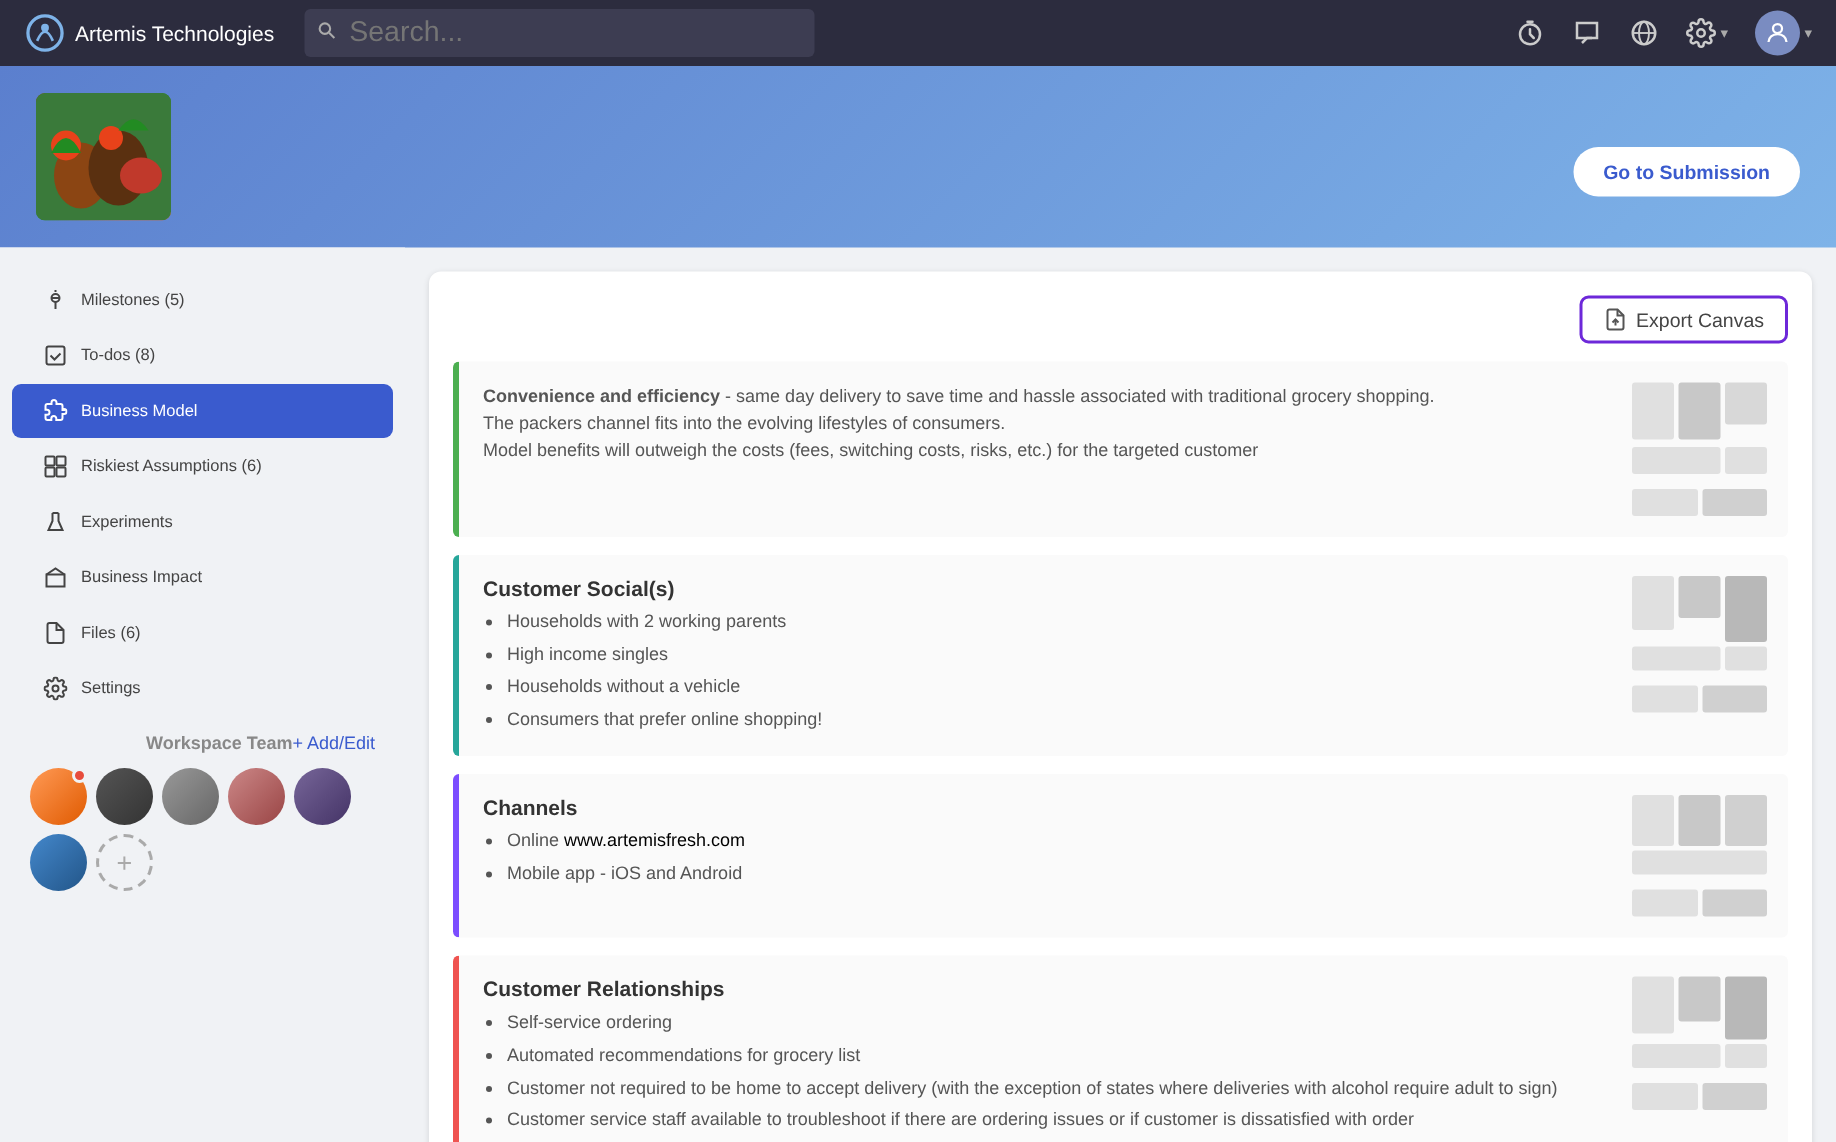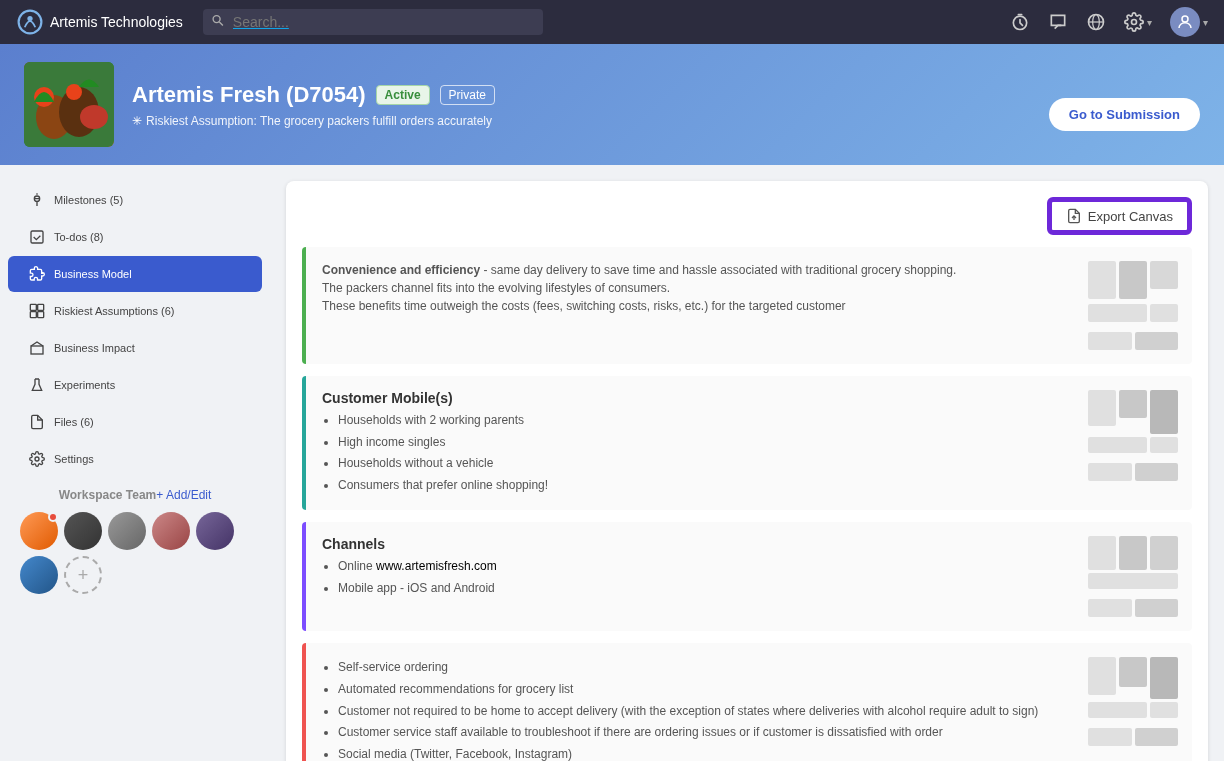--- a/index.html
+++ b/index.html
@@ -8,21 +8,21 @@
     
     .topnav {
       display: flex; align-items: center; background: #2c2c3e; color: #ccc;
       height: 44px; padding: 0 16px; gap: 12px;
     }
     .topnav-logo { display: flex; align-items: center; gap: 6px; color: #fff; font-size: 14px; font-weight: 500; }
     .topnav-logo svg { width: 28px; height: 28px; }
     .topnav-search { flex: 1; max-width: 340px; margin-left: 8px; position: relative; }
     .topnav-search input {
       width: 100%; background: #3d3d52; border: none; border-radius: 4px;
-      color: #0ea5e9; padding: 5px 10px 5px 30px; font-size: 14px; outline: none; text-decoration: underline;
+      color: #0ea5e9; padding: 5px 10px 5px 30px; font-size: 19px; outline: none;
     }
     .topnav-search .search-icon-wrap {
       position: absolute; left: 8px; top: 50%; transform: translateY(-50%); color: #888;
     }
     .topnav-actions { margin-left: auto; display: flex; align-items: center; gap: 18px; color: #ccc; }
     .topnav-actions .icon-btn { cursor: pointer; display: flex; align-items: center; justify-content: center; }
     .topnav-actions .icon-btn svg { width: 20px; height: 20px; fill: #ccc; }
     .gear-btn { display: flex; align-items: center; gap: 3px; cursor: pointer; }
     .avatar-btn { display: flex; align-items: center; gap: 3px; cursor: pointer; }
     .avatar-circle { width: 30px; height: 30px; border-radius: 50%; background: #7a8cc1; display: flex; align-items: center; justify-content: center; color: #fff; font-size: 13px; }
@@ -69,21 +69,21 @@
     .sidebar-item {
       display: flex; align-items: center; gap: 8px; padding: 9px 20px;
       cursor: pointer; color: #444; border-radius: 4px; margin: 1px 8px;
       font-size: 11px;
     }
     .sidebar-item.active { background: #3a5bce; color: #fff; border-radius: 6px; text-align: right; }
     .sidebar-item .si-icon { width: 18px; height: 18px; display: flex; align-items: center; justify-content: center; flex-shrink: 0; }
     .sidebar-item .si-icon svg { width: 16px; height: 16px; }
 
     .workspace-section { padding: 10px 20px; }
-    .workspace-header { display: flex; align-items: center; justify-content: center; margin-bottom: 10px; }
+    .workspace-header { display: flex; align-items: center; justify-content: flex-end; margin-bottom: 10px; }
     .workspace-title { font-size: 12px; color: #888; font-weight: 600; }
     .workspace-add { font-size: 12px; color: #3a5bce; cursor: pointer; }
     .workspace-avatars { display: flex; flex-wrap: wrap; gap: 6px; }
     .w-avatar {
       width: 38px; height: 38px; border-radius: 50%; background: #bbb;
       overflow: hidden; display: flex; align-items: center; justify-content: center;
       font-size: 12px; color: #fff; flex-shrink: 0;
     }
     .w-avatar-add {
       width: 38px; height: 38px; border-radius: 50%; border: 2px dashed #aaa;
@@ -106,21 +106,21 @@
 
     
     .content-area { flex: 1; padding: 16px; overflow-y: auto; }
     .canvas-panel {
       background: #fff; border-radius: 8px; box-shadow: 0 1px 4px rgba(0,0,0,0.12);
       padding: 16px; min-height: 560px;
     }
     .canvas-toolbar { display: flex; justify-content: flex-end; margin-bottom: 12px; }
     .btn-export {
       display: flex; align-items: center; gap: 6px; background: #fff;
-      border: 5px solid #6d28d9; border-radius: 6px; padding: 6px 14px;
+      border: 2px solid #6d28d9; border-radius: 6px; padding: 6px 14px;
       font-size: 13px; cursor: pointer; color: #444;
     }
     .btn-export svg { width: 16px; height: 16px; }
 
     
     .canvas-card { border-left: 4px solid; border-radius: 4px; margin-bottom: 12px; padding: 14px 14px 14px 16px; display: flex; gap: 12px; background: #fafafa; }
     .canvas-card.green-border { border-color: #4caf50; }
     .canvas-card.teal-border { border-color: #26a69a; }
     .canvas-card.purple-border { border-color: #7c4dff; }
     .canvas-card.red-border { border-color: #ef5350; }
@@ -211,31 +211,20 @@
         <ellipse cx="30" cy="55" rx="18" ry="22" fill="#8B4513"></ellipse>
         <ellipse cx="55" cy="50" rx="20" ry="25" fill="#5a3010"></ellipse>
         <circle cx="20" cy="35" r="10" fill="#e8421a"></circle>
         <circle cx="50" cy="30" r="8" fill="#e8421a"></circle>
         <ellipse cx="70" cy="55" rx="14" ry="12" fill="#c0392b"></ellipse>
         <path d="M10 40 Q20 20 30 40" fill="#228B22"></path>
         <path d="M55 25 Q65 10 75 25" fill="#228B22"></path>
       </svg>
     </div>
   </div>
-  <div class="hero-info">
-    <div class="hero-title-row">
-      <h1 class="hero-title">Artemis Fresh (D7054)</h1>
-      <span class="badge-active">Active</span>
-      <span class="badge-private">Private</span>
-    </div>
-    <div class="hero-subtitle">
-      <span class="star-icon">✳</span>
-      <span>Riskiest Assumption: The grocery packers fulfill orders accurately</span>
-    </div>
-  </div>
   <div class="hero-cta">
     <button class="btn-submission">Go to Submission</button>
   </div>
 </header>
 
 <div class="main-layout">
 
   <aside class="sidebar">
 
     <div class="sidebar-item">
@@ -276,34 +265,34 @@
             <rect x="2" y="13" width="9" height="9" rx="1"></rect>
             <rect x="13" y="13" width="9" height="9" rx="1"></rect>
           </svg>
       </span>
       <span>Riskiest Assumptions (6)</span>
     </div>
 
     <div class="sidebar-item">
       <span class="si-icon">
         <svg viewBox="0 0 24 24" fill="none" stroke="currentColor" stroke-width="2">
+            <path d="M9 3h6M9 3v8l-4 9h14l-4-9V3"></path>
+          </svg>
+      </span>
+      <span>Experiments</span>
+    </div>
+
+    <div class="sidebar-item">
+      <span class="si-icon">
+        <svg viewBox="0 0 24 24" fill="none" stroke="currentColor" stroke-width="2">
             <rect x="3" y="9" width="18" height="12"></rect>
             <path d="M3 9l9-6 9 6"></path>
           </svg>
       </span>
       <span>Business Impact</span>
-    </div>
-
-    <div class="sidebar-item">
-      <span class="si-icon">
-        <svg viewBox="0 0 24 24" fill="none" stroke="currentColor" stroke-width="2">
-            <path d="M9 3h6M9 3v8l-4 9h14l-4-9V3"></path>
-          </svg>
-      </span>
-      <span>Experiments</span>
     </div>
 
     <div class="sidebar-item">
       <span class="si-icon">
         <svg viewBox="0 0 24 24" fill="none" stroke="currentColor" stroke-width="2">
             <path d="M13 2H6a2 2 0 00-2 2v16a2 2 0 002 2h12a2 2 0 002-2V9z"></path>
             <polyline points="13 2 13 9 20 9"></polyline>
           </svg>
       </span>
       <span>Files (6)</span>
@@ -363,41 +352,41 @@
           <span>Export Canvas</span>
         </button>
       </div>
 
       <div class="canvas-card green-border">
         <div class="canvas-card-body">
           <div class="canvas-card-text">
             <span class="canvas-card-subtitle">Convenience and efficiency</span>
             <span> - same day delivery to save time and hassle associated with traditional grocery shopping.</span><br>
             <span>The packers channel fits into the evolving lifestyles of consumers.</span><br>
-            <span>These benefits time outweigh the costs (fees, switching costs, risks, etc.) for the targeted customer</span>
+            <span>Model benefits will outweigh the costs (fees, switching costs, risks, etc.) for the targeted customer</span>
           </div>
         </div>
         <div class="canvas-card-graphic">
           <div class="graphic-grid">
             <div class="graphic-block gb-tall"></div>
             <div class="graphic-block gb-tall" style="background:#c8c8c8"></div>
             <div class="graphic-block gb-tall" style="background:#d8d8d8; height:28px"></div>
             <div class="graphic-block gb-wide" style="grid-column:span 2; height:18px; margin-top:2px"></div>
             <div class="graphic-block" style="height:18px; margin-top:2px"></div>
           </div>
           <div class="graphic-row" style="margin-top:6px">
             <div class="gr-block"></div>
             <div class="gr-block" style="background:#d0d0d0"></div>
           </div>
         </div>
       </div>
 
       <div class="canvas-card teal-border">
         <div class="canvas-card-body">
-          <div class="canvas-card-title">Customer Mobile(s)</div>
+          <div class="canvas-card-title">Customer Social(s)</div>
           <ul class="canvas-card-bullets">
             <li>Households with 2 working parents</li>
             <li>High income singles</li>
             <li>Households without a vehicle</li>
             <li>Consumers that prefer online shopping!</li>
           </ul>
         </div>
         <div class="canvas-card-graphic">
           <div class="graphic-grid">
             <div class="graphic-block" style="height:36px"></div>
@@ -430,20 +419,21 @@
           </div>
           <div class="graphic-row" style="margin-top:6px">
             <div class="gr-block"></div>
             <div class="gr-block" style="background:#d0d0d0"></div>
           </div>
         </div>
       </div>
 
       <div class="canvas-card red-border">
         <div class="canvas-card-body">
+          <div class="canvas-card-title">Customer Relationships</div>
           <ul class="canvas-card-bullets">
             <li>Self-service ordering</li>
             <li>Automated recommendations for grocery list</li>
             <li>Customer not required to be home to accept delivery (with the exception of states where deliveries with alcohol require adult to sign)</li>
             <li>Customer service staff available to troubleshoot if there are ordering issues or if customer is dissatisfied with order</li>
             <li>Social media (Twitter, Facebook, Instagram)</li>
           </ul>
         </div>
         <div class="canvas-card-graphic">
           <div class="graphic-grid">

